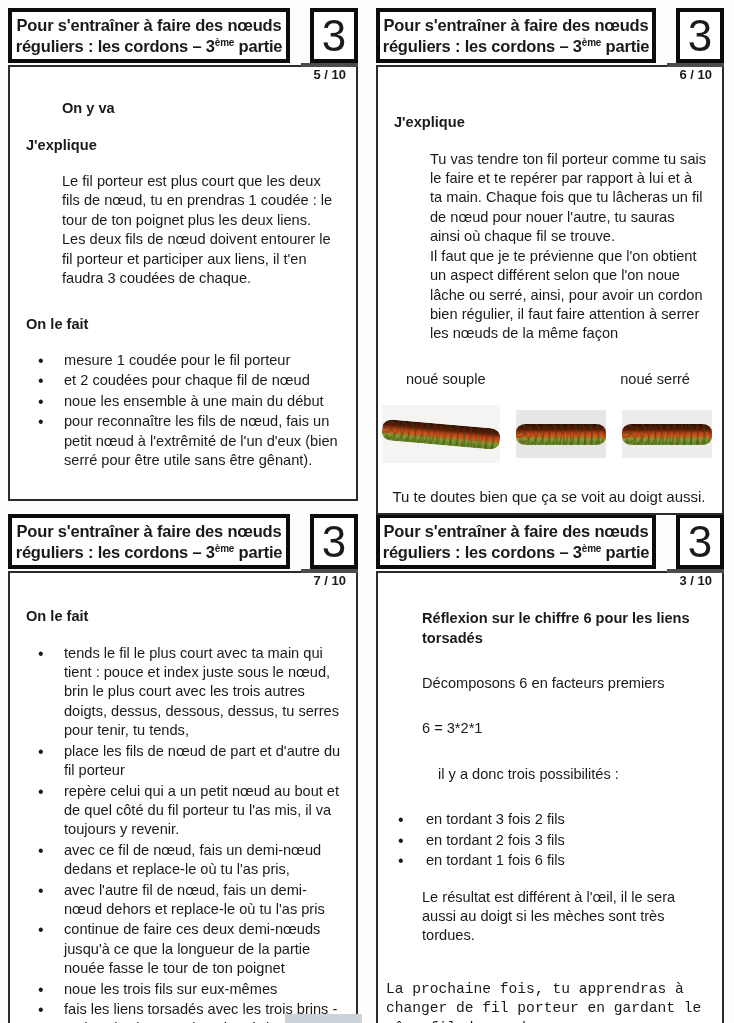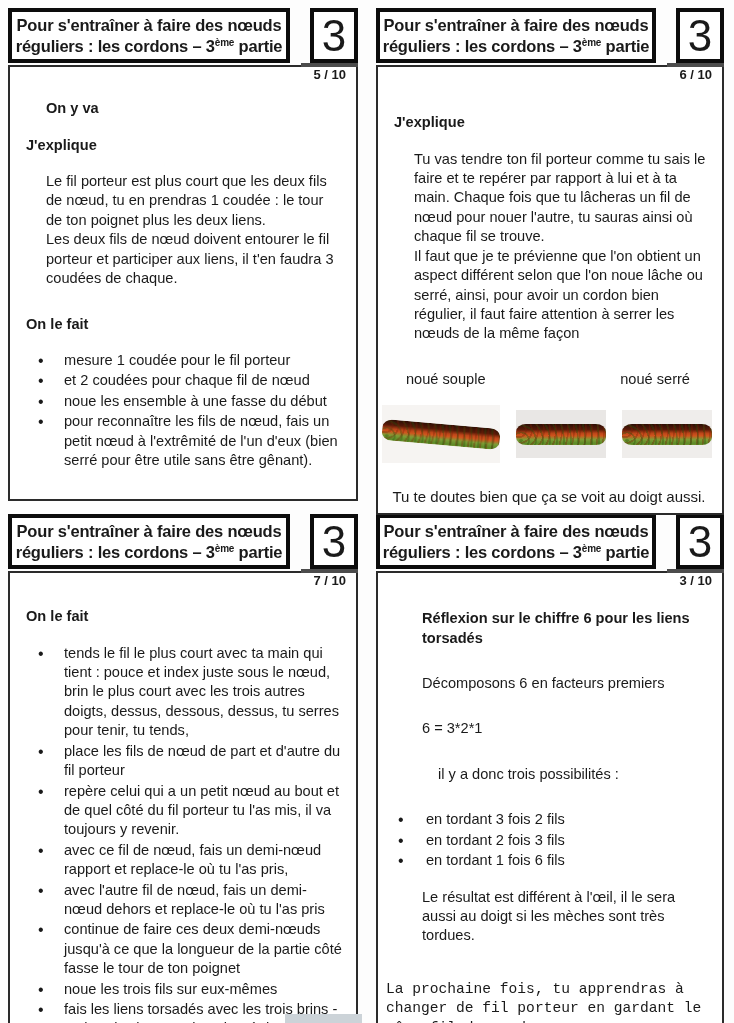--- a/index.html
+++ b/index.html
@@ -37,21 +37,21 @@
     line-height:20px; padding:0 10px; text-align:center;
   }
   .bodybox {
     margin-top:2px; flex:1; border:2px solid #2b2b2b; background:#fff;
     padding:6px 10px 6px 8px; font-size:14.6px; line-height:1.33;
     position:relative;
   }
   .bold { font-weight:bold; }
   .mt-lg { margin-top:26px; }
   .mt-md { margin-top:17px; }
-  .ind { margin-left:28px; margin-right:4px; }
+  .ind { margin-left:44px; margin-right:4px; }
   .ind-sm { margin-left:8px; }
   ul.blt { list-style:none; margin-right:2px; }
   ul.blt li { position:relative; padding-left:46px; margin-bottom:1px; }
   ul.blt li::before { content:"\2022"; position:absolute; left:20px; top:-1px; font-size:16px; }
   ul.blt.tight li { padding-left:40px; }
   ul.blt.tight li::before { left:12px; }
   .labels-row { display:flex; justify-content:space-between; padding:0 22px 0 20px; }
   .photos-row { display:flex; align-items:center; margin-top:16px; }
   .photo {
     overflow:hidden; display:flex; align-items:center; justify-content:center;
@@ -94,21 +94,21 @@
         <div class="bold ind mt-lg">On y va</div>
         <div class="bold ind-sm mt-md">J'explique</div>
         <div class="ind mt-md">
           <div>Le fil porteur est plus court que les deux fils de nœud, tu en prendras 1 coudée : le tour de ton poignet plus les deux liens.</div>
           <div>Les deux fils de nœud doivent entourer le fil porteur et participer aux liens, il t'en faudra 3 coudées de chaque.</div>
         </div>
         <div class="bold ind-sm mt-lg">On le fait</div>
         <ul class="blt mt-md">
           <li>mesure 1 coudée pour le fil porteur</li>
           <li>et 2 coudées pour chaque fil de nœud</li>
-          <li>noue les ensemble à une fasse du début</li>
+          <li>noue les ensemble à une main du début</li>
           <li>pour reconnaître les fils de nœud, fais un petit nœud à l'extrêmité de l'un d'eux (bien serré pour être utile sans être gênant).</li>
         </ul>
       </div>
     </div>
   </div>
 
   <div class="cell right">
     <div class="card">
       <div class="hdr">
         <div class="title-box"><span>Pour s'entraîner à faire des nœuds réguliers : les cordons – 3</span><sup>ème</sup><span> partie</span></div>
@@ -155,23 +155,23 @@
       </div>
       <div class="badge-row">
           <div class="badge">7 / 10</div>
         </div>
       <div class="bodybox">
         <div class="bold ind-sm" style="margin-top:28px;">On le fait</div>
         <ul class="blt mt-md">
           <li>tends le fil le plus court avec ta main qui tient : pouce et index juste sous le nœud, brin le plus court avec les trois autres doigts, dessus, dessous, dessus, tu serres pour tenir, tu tends,</li>
           <li>place les fils de nœud de part et d'autre du fil porteur</li>
           <li>repère celui qui a un petit nœud au bout et de quel côté du fil porteur tu l'as mis, il va toujours y revenir.</li>
-          <li>avec ce fil de nœud, fais un demi-nœud rapport et replace-le où tu l'as pris,</li>
+          <li>avec ce fil de nœud, fais un demi-nœud dedans et replace-le où tu l'as pris,</li>
           <li>avec l'autre fil de nœud, fais un demi-nœud dehors et replace-le où tu l'as pris</li>
-          <li>continue de faire ces deux demi-nœuds jusqu'à ce que la longueur de la partie côté fasse le tour de ton poignet</li>
+          <li>continue de faire ces deux demi-nœuds jusqu'à ce que la longueur de la partie nouée fasse le tour de ton poignet</li>
           <li>noue les trois fils sur eux-mêmes</li>
           <li>fais les liens torsadés avec les trois brins - ou les six si tu as pris trois mèches de deux fils</li>
         </ul>
       </div>
     </div>
   </div>
 
   <div class="cell right">
     <div class="card">
       <div class="hdr">

